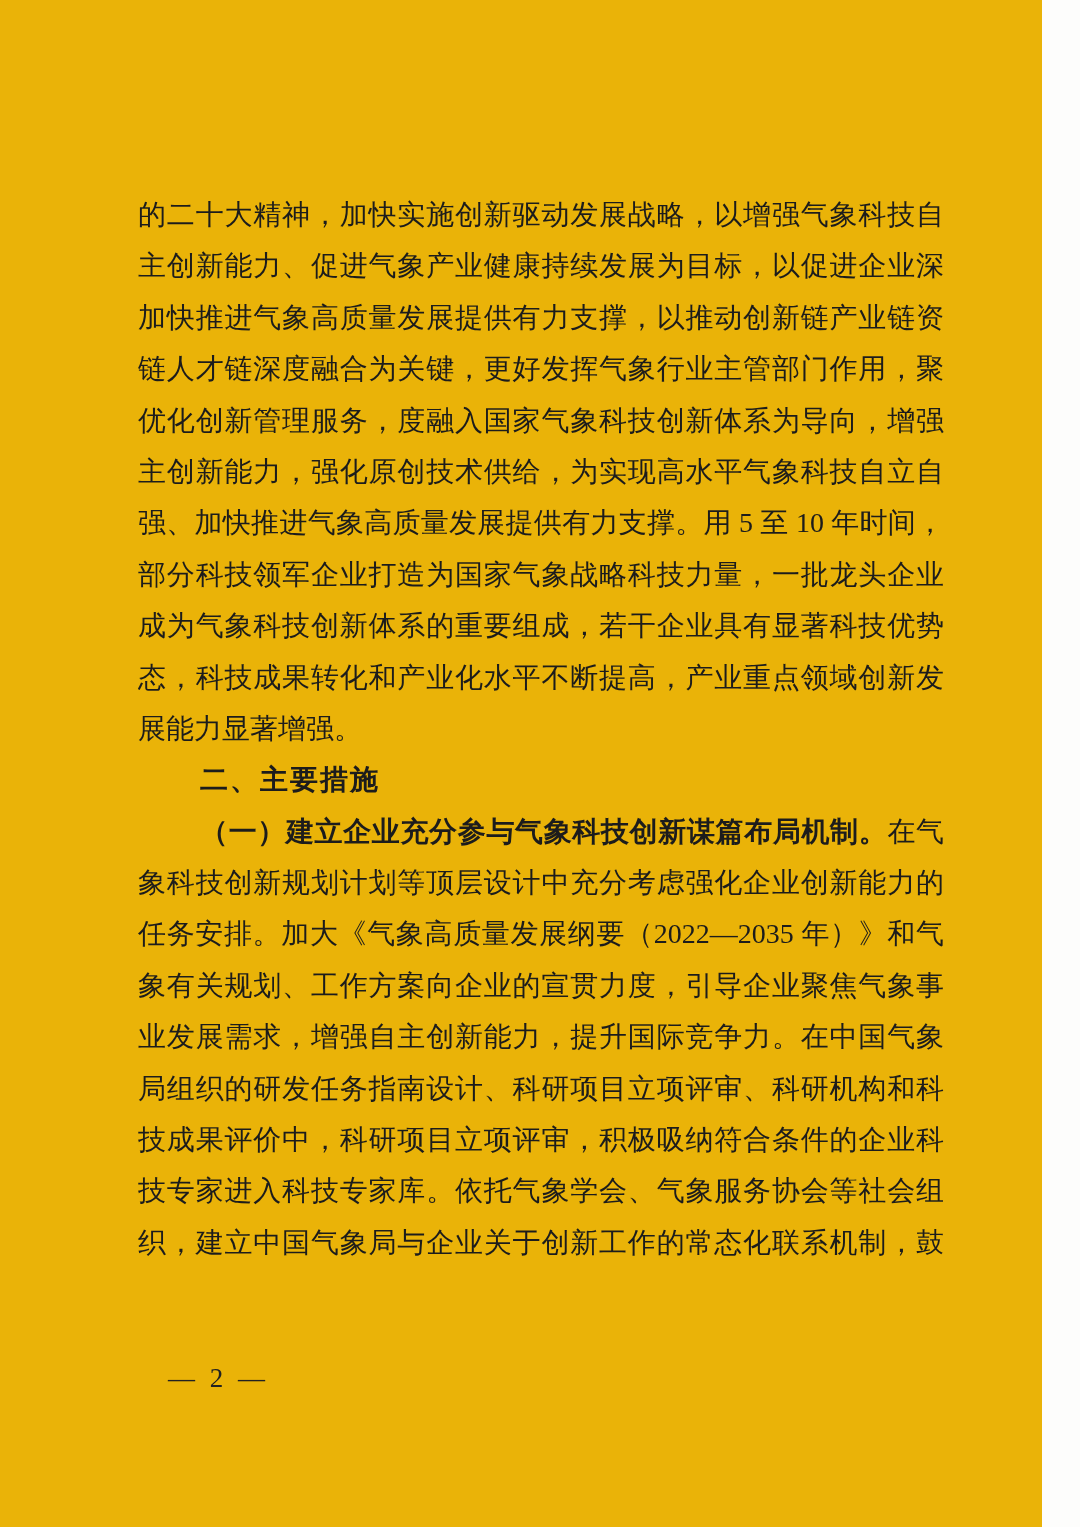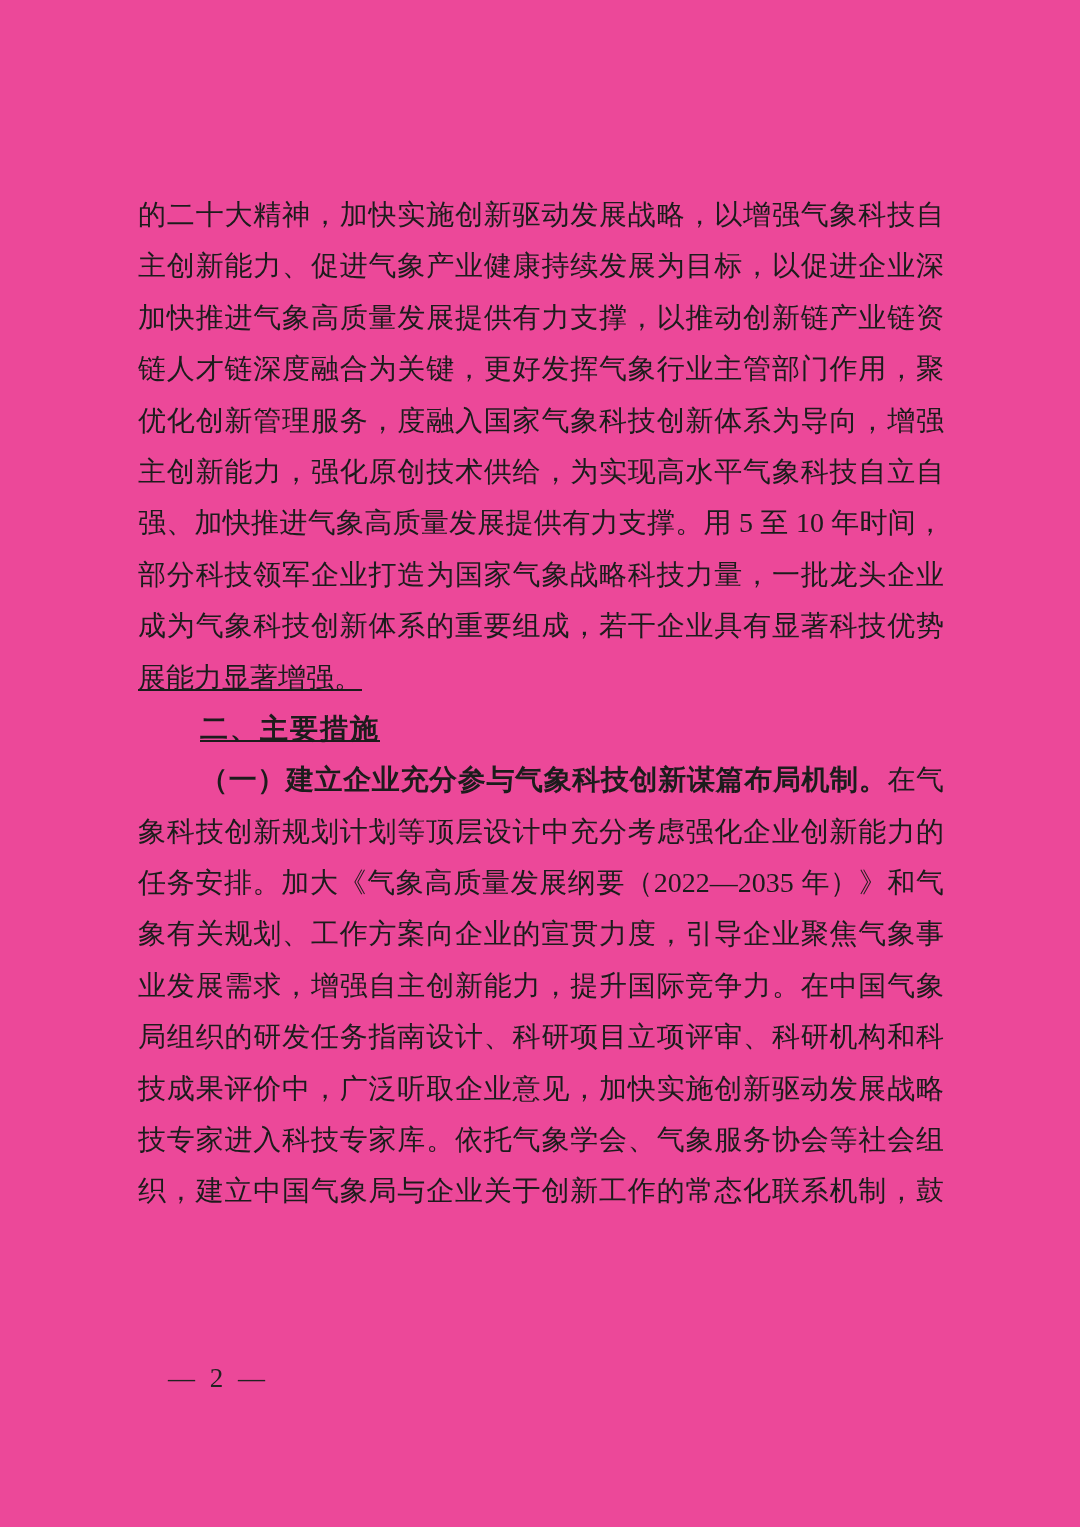--- a/index.html
+++ b/index.html
@@ -2,47 +2,47 @@
 <html><head>
 <meta charset="utf-8">
 <style>
   html, body {
     margin: 0;
     padding: 0;
     background: #fdfdfc;
   }
   .page {
     position: relative;
-    width: 1080px;
+    width: 996px;
     height: 1527px;
-    background: #ec4899;
+    background: #eab308;
     color: #1c1c1c;
     font-family: "Liberation Serif", "DejaVu Serif", serif;
     overflow: hidden;
+    padding-left: 46px;
   }
   .content {
     position: absolute;
     left: 138px;
     top: 189px;
     width: 806px;
   }
   .line {
     height: 51.4px;
     line-height: 51.4px;
     font-size: 28px;
     text-align: justify;
     text-align-last: justify;
     text-justify: inter-ideograph;
     overflow: hidden;
     white-space: pre-wrap;
   }
   .line.align-left {
     text-align: right;
     text-align-last: left;
-    text-decoration: underline;
   }
   .line.indent2 {
     text-indent: 62px;
   }
   .section-heading {
     font-family: "Liberation Sans", "DejaVu Sans", sans-serif;
     font-weight: 700;
     letter-spacing: 2px;
   }
   .lead-bold {
@@ -67,31 +67,32 @@
 
     <div class="line">的二十大精神，加快实施创新驱动发展战略，以增强气象科技自</div>
     <div class="line">主创新能力、促进气象产业健康持续发展为目标，以促进企业深</div>
     <div class="line">加快推进气象高质量发展提供有力支撑，以推动创新链产业链资金</div>
     <div class="line">链人才链深度融合为关键，更好发挥气象行业主管部门作用，聚</div>
     <div class="line">优化创新管理服务，度融入国家气象科技创新体系为导向，增强自</div>
     <div class="line">主创新能力，强化原创技术供给，为实现高水平气象科技自立自</div>
     <div class="line">强、加快推进气象高质量发展提供有力支撑。用 5 至 10 年时间，</div>
     <div class="line">部分科技领军企业打造为国家气象战略科技力量，一批龙头企业</div>
     <div class="line">成为气象科技创新体系的重要组成，若干企业具有显著科技优势</div>
+    <div class="line">态，科技成果转化和产业化水平不断提高，产业重点领域创新发</div>
     <div class="line align-left">展能力显著增强。</div>
 
     <div class="line align-left indent2 section-heading">二、主要措施</div>
 
     <div class="line indent2"><span class="lead-bold">（一）建立企业充分参与气象科技创新谋篇布局机制。</span><span>在气</span></div>
 
     <div class="line">象科技创新规划计划等顶层设计中充分考虑强化企业创新能力的</div>
     <div class="line">任务安排。加大《气象高质量发展纲要（2022—2035 年）》和气</div>
     <div class="line">象有关规划、工作方案向企业的宣贯力度，引导企业聚焦气象事</div>
     <div class="line">业发展需求，增强自主创新能力，提升国际竞争力。在中国气象</div>
     <div class="line">局组织的研发任务指南设计、科研项目立项评审、科研机构和科</div>
-    <div class="line">技成果评价中，广泛听取企业意见，加快实施创新驱动发展战略</div>
+    <div class="line">技成果评价中，科研项目立项评审，积极吸纳符合条件的企业科</div>
     <div class="line">技专家进入科技专家库。依托气象学会、气象服务协会等社会组</div>
     <div class="line">织，建立中国气象局与企业关于创新工作的常态化联系机制，鼓</div>
 
   </div>
 
   <div class="footer">— 2 —</div>
 </div>
 
 </body></html>

